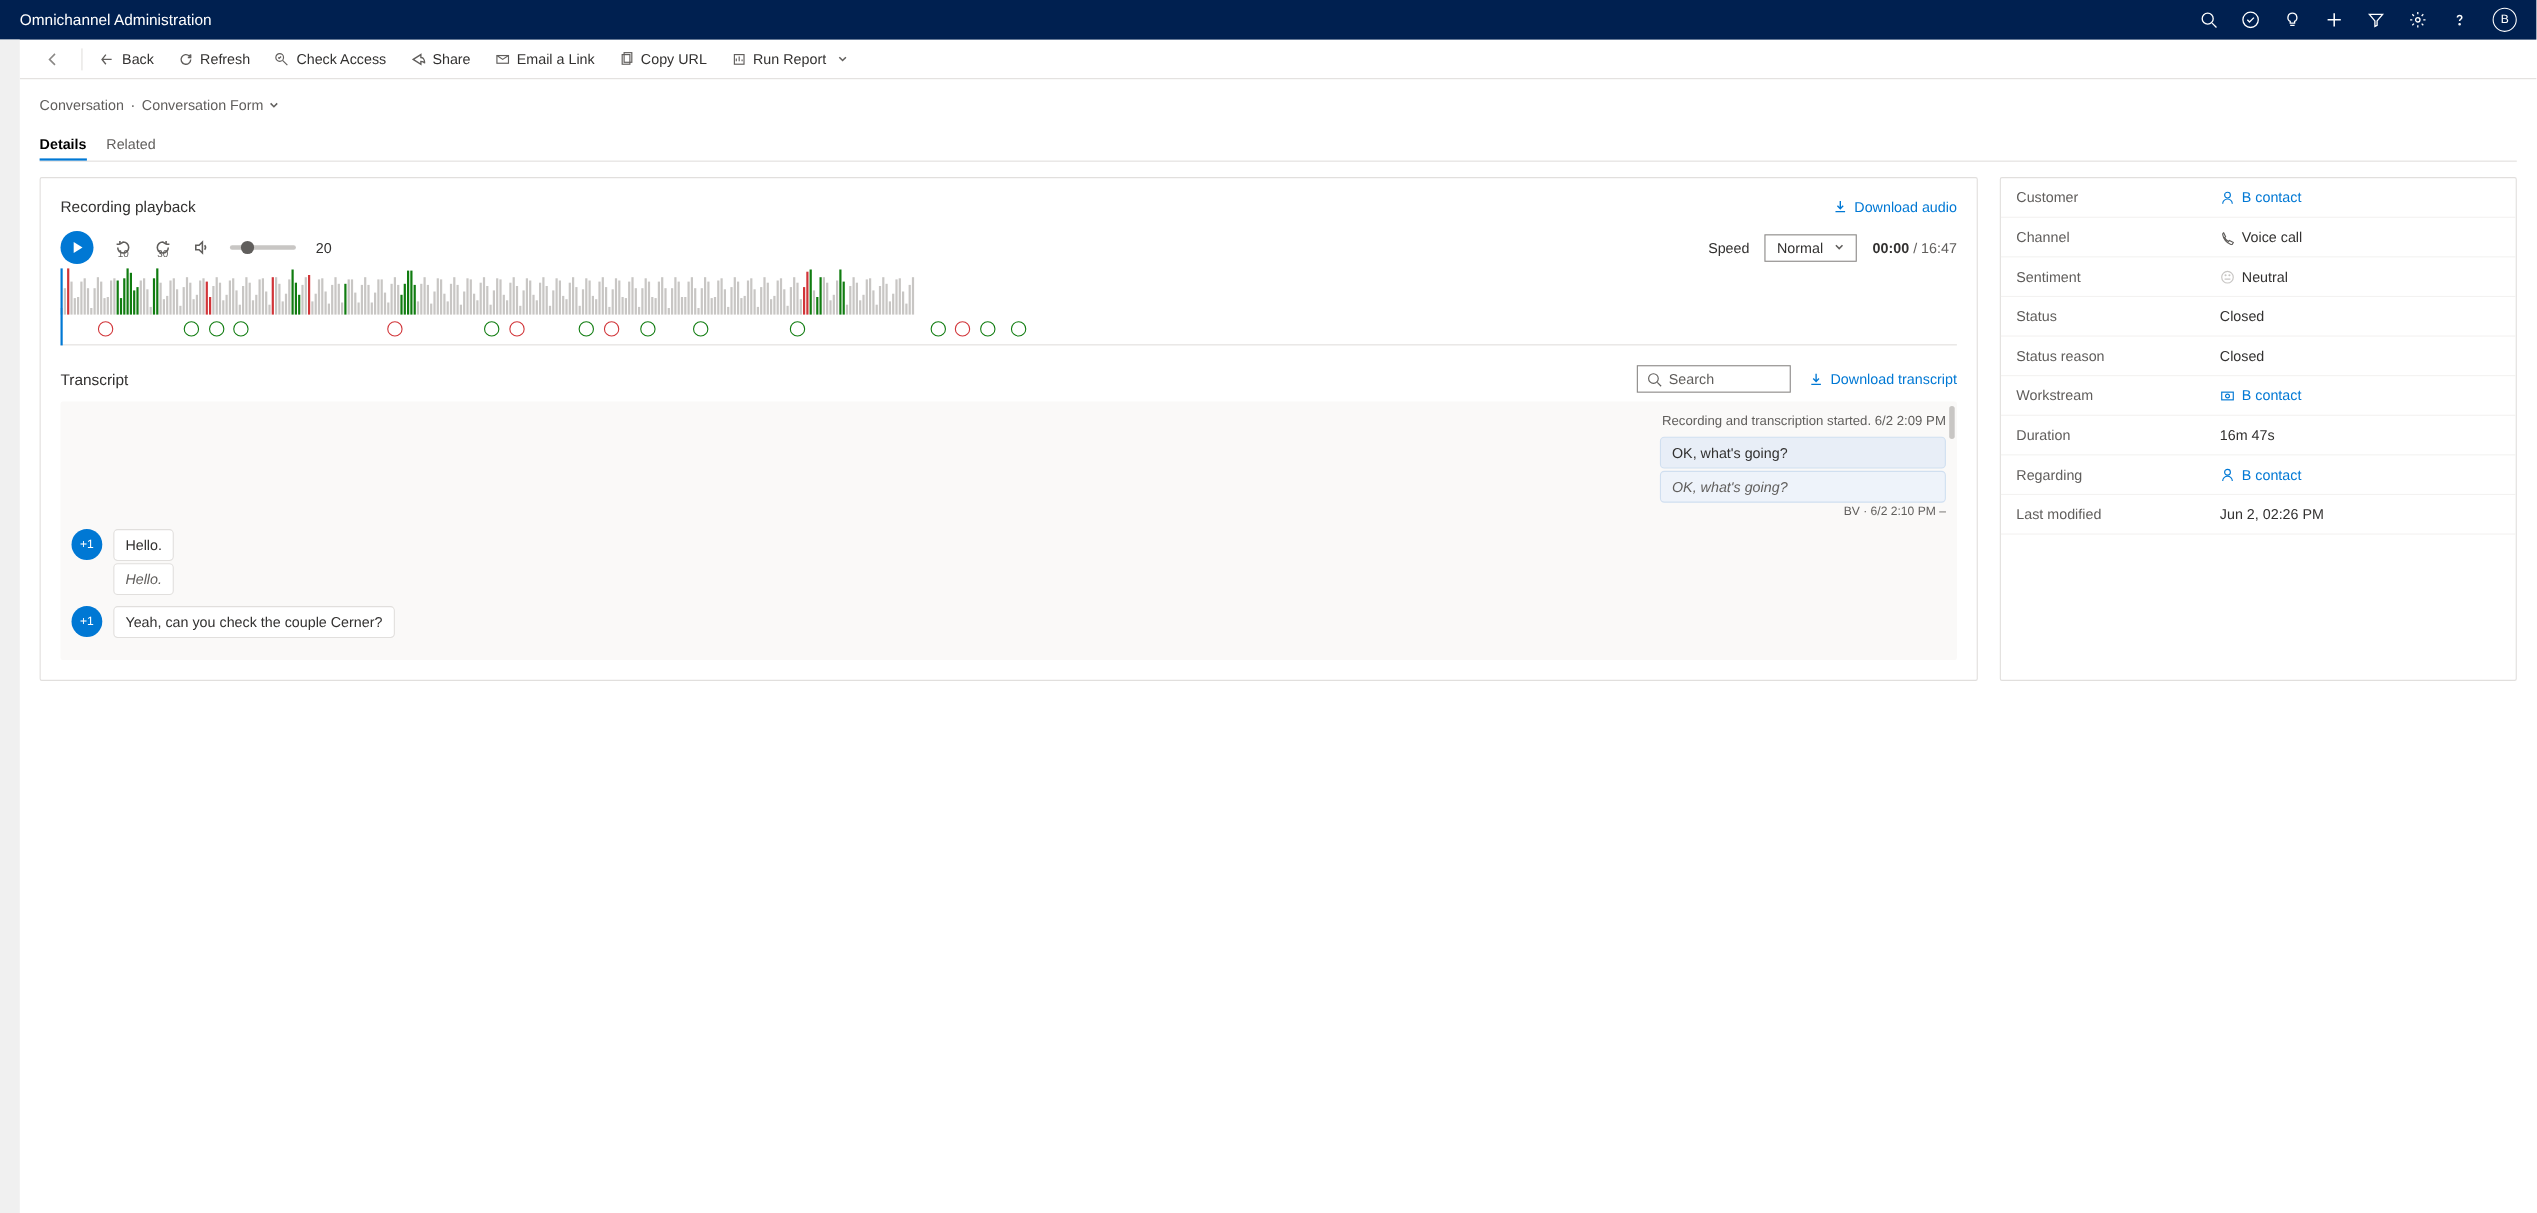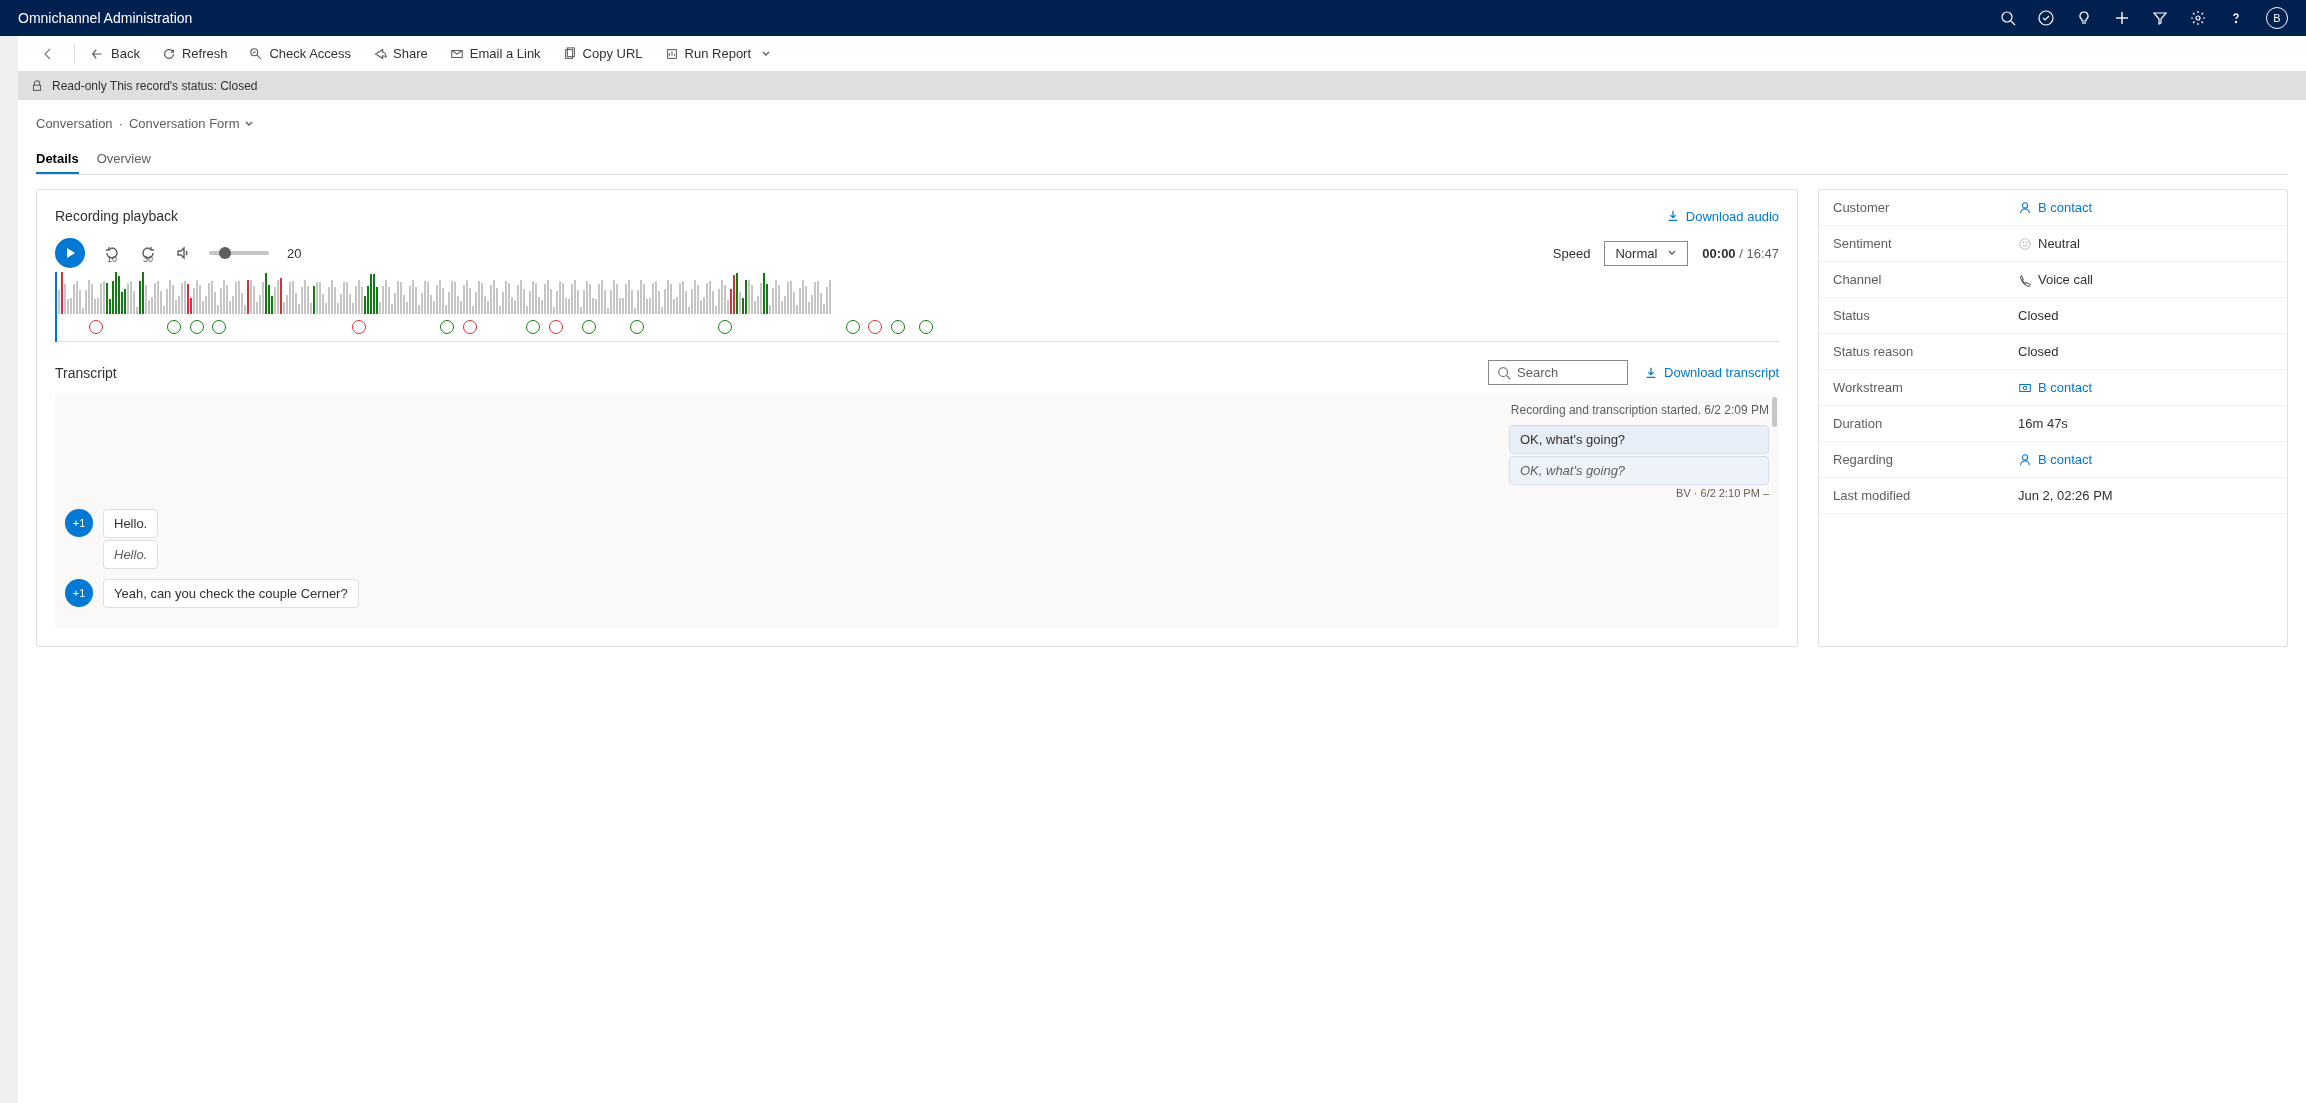--- a/index.html
+++ b/index.html
@@ -194,45 +194,36 @@
         </span>
     <span>Run Report</span>
     <span style="margin-left:4px">
           <svg width="10" height="10" viewBox="0 0 10 10" fill="none" stroke="#605e5c" stroke-width="1.4">
             <path d="M2 3l3 3 3-3"></path>
           </svg>
         </span>
   </div>
 </div>
 
-<div class="notice-bar">
-  <span>
-        <svg width="14" height="14" viewBox="0 0 16 16" fill="none" stroke="#605e5c" stroke-width="1.2">
-          <rect x="4" y="7" width="8" height="6"></rect>
-          <path d="M5 7V5a3 3 0 016 0v2"></path>
-        </svg>
-      </span>
-  <span>Read-only  This record's status: Closed</span>
-</div>
 
 <div class="page">
   <div class="page-sub">
     <span>Conversation</span>
     <span>·</span>
     <span style="display:flex;align-items:center;gap:4px">
       <span>Conversation Form</span>
       <svg width="10" height="10" viewBox="0 0 10 10" fill="none" stroke="#605e5c" stroke-width="1.4">
             <path d="M2 3l3 3 3-3"></path>
           </svg>
     </span>
   </div>
 
   <div class="tabs">
     <div class="tab active">Details</div>
-    <div class="tab">Overview</div>
+    <div class="tab">Related</div>
   </div>
 
   <div class="content-row">
     <div class="left-card">
       <div class="section-head">
         <div class="section-title">Recording playback</div>
         <div class="link">
           <svg width="14" height="14" viewBox="0 0 16 16" fill="none" stroke="#0078d4" stroke-width="1.4">
                 <path d="M8 2v8M5 7l3 3 3-3M3 13h10"></path>
               </svg>
@@ -625,41 +616,41 @@
             <div class="kv-key">Customer</div>
             <div class="kv-val link">
               <svg width="14" height="14" viewBox="0 0 16 16" fill="none" stroke="#0078d4" stroke-width="1.2">
                 <circle cx="8" cy="5" r="3"></circle>
                 <path d="M3 14a5 5 0 0110 0"></path>
               </svg>
               <span>B contact</span>
             </div>
           </div>
       <div class="kv-row">
+            <div class="kv-key">Channel</div>
+            <div class="kv-val">
+              <svg width="14" height="14" viewBox="0 0 16 16" fill="none" stroke="#605e5c" stroke-width="1.2">
+                <path d="M4 3l2 4-1 1a8 8 0 004 4l1-1 4 2-1 2a2 2 0 01-2 0A14 14 0 013 5a2 2 0 011-2z"></path>
+              </svg>
+              <span>Voice call</span>
+            </div>
+          </div>
+      <div class="kv-row">
             <div class="kv-key">Sentiment</div>
             <div class="kv-val">
               <svg width="14" height="14" viewBox="0 0 16 16" fill="none" stroke="#c8c6c4" stroke-width="1.2">
                 <circle cx="8" cy="8" r="6"></circle>
                 <line x1="5" y1="10" x2="11" y2="10"></line>
                 <circle cx="6" cy="6" r="0.5" fill="#c8c6c4"></circle>
                 <circle cx="10" cy="6" r="0.5" fill="#c8c6c4"></circle>
               </svg>
               <span>Neutral</span>
             </div>
           </div>
       <div class="kv-row">
-            <div class="kv-key">Channel</div>
-            <div class="kv-val">
-              <svg width="14" height="14" viewBox="0 0 16 16" fill="none" stroke="#605e5c" stroke-width="1.2">
-                <path d="M4 3l2 4-1 1a8 8 0 004 4l1-1 4 2-1 2a2 2 0 01-2 0A14 14 0 013 5a2 2 0 011-2z"></path>
-              </svg>
-              <span>Voice call</span>
-            </div>
-          </div>
-      <div class="kv-row">
             <div class="kv-key">Status</div>
             <div class="kv-val">Closed</div>
           </div>
       <div class="kv-row">
             <div class="kv-key">Status reason</div>
             <div class="kv-val">Closed</div>
           </div>
       <div class="kv-row">
             <div class="kv-key">Workstream</div>
             <div class="kv-val link">

